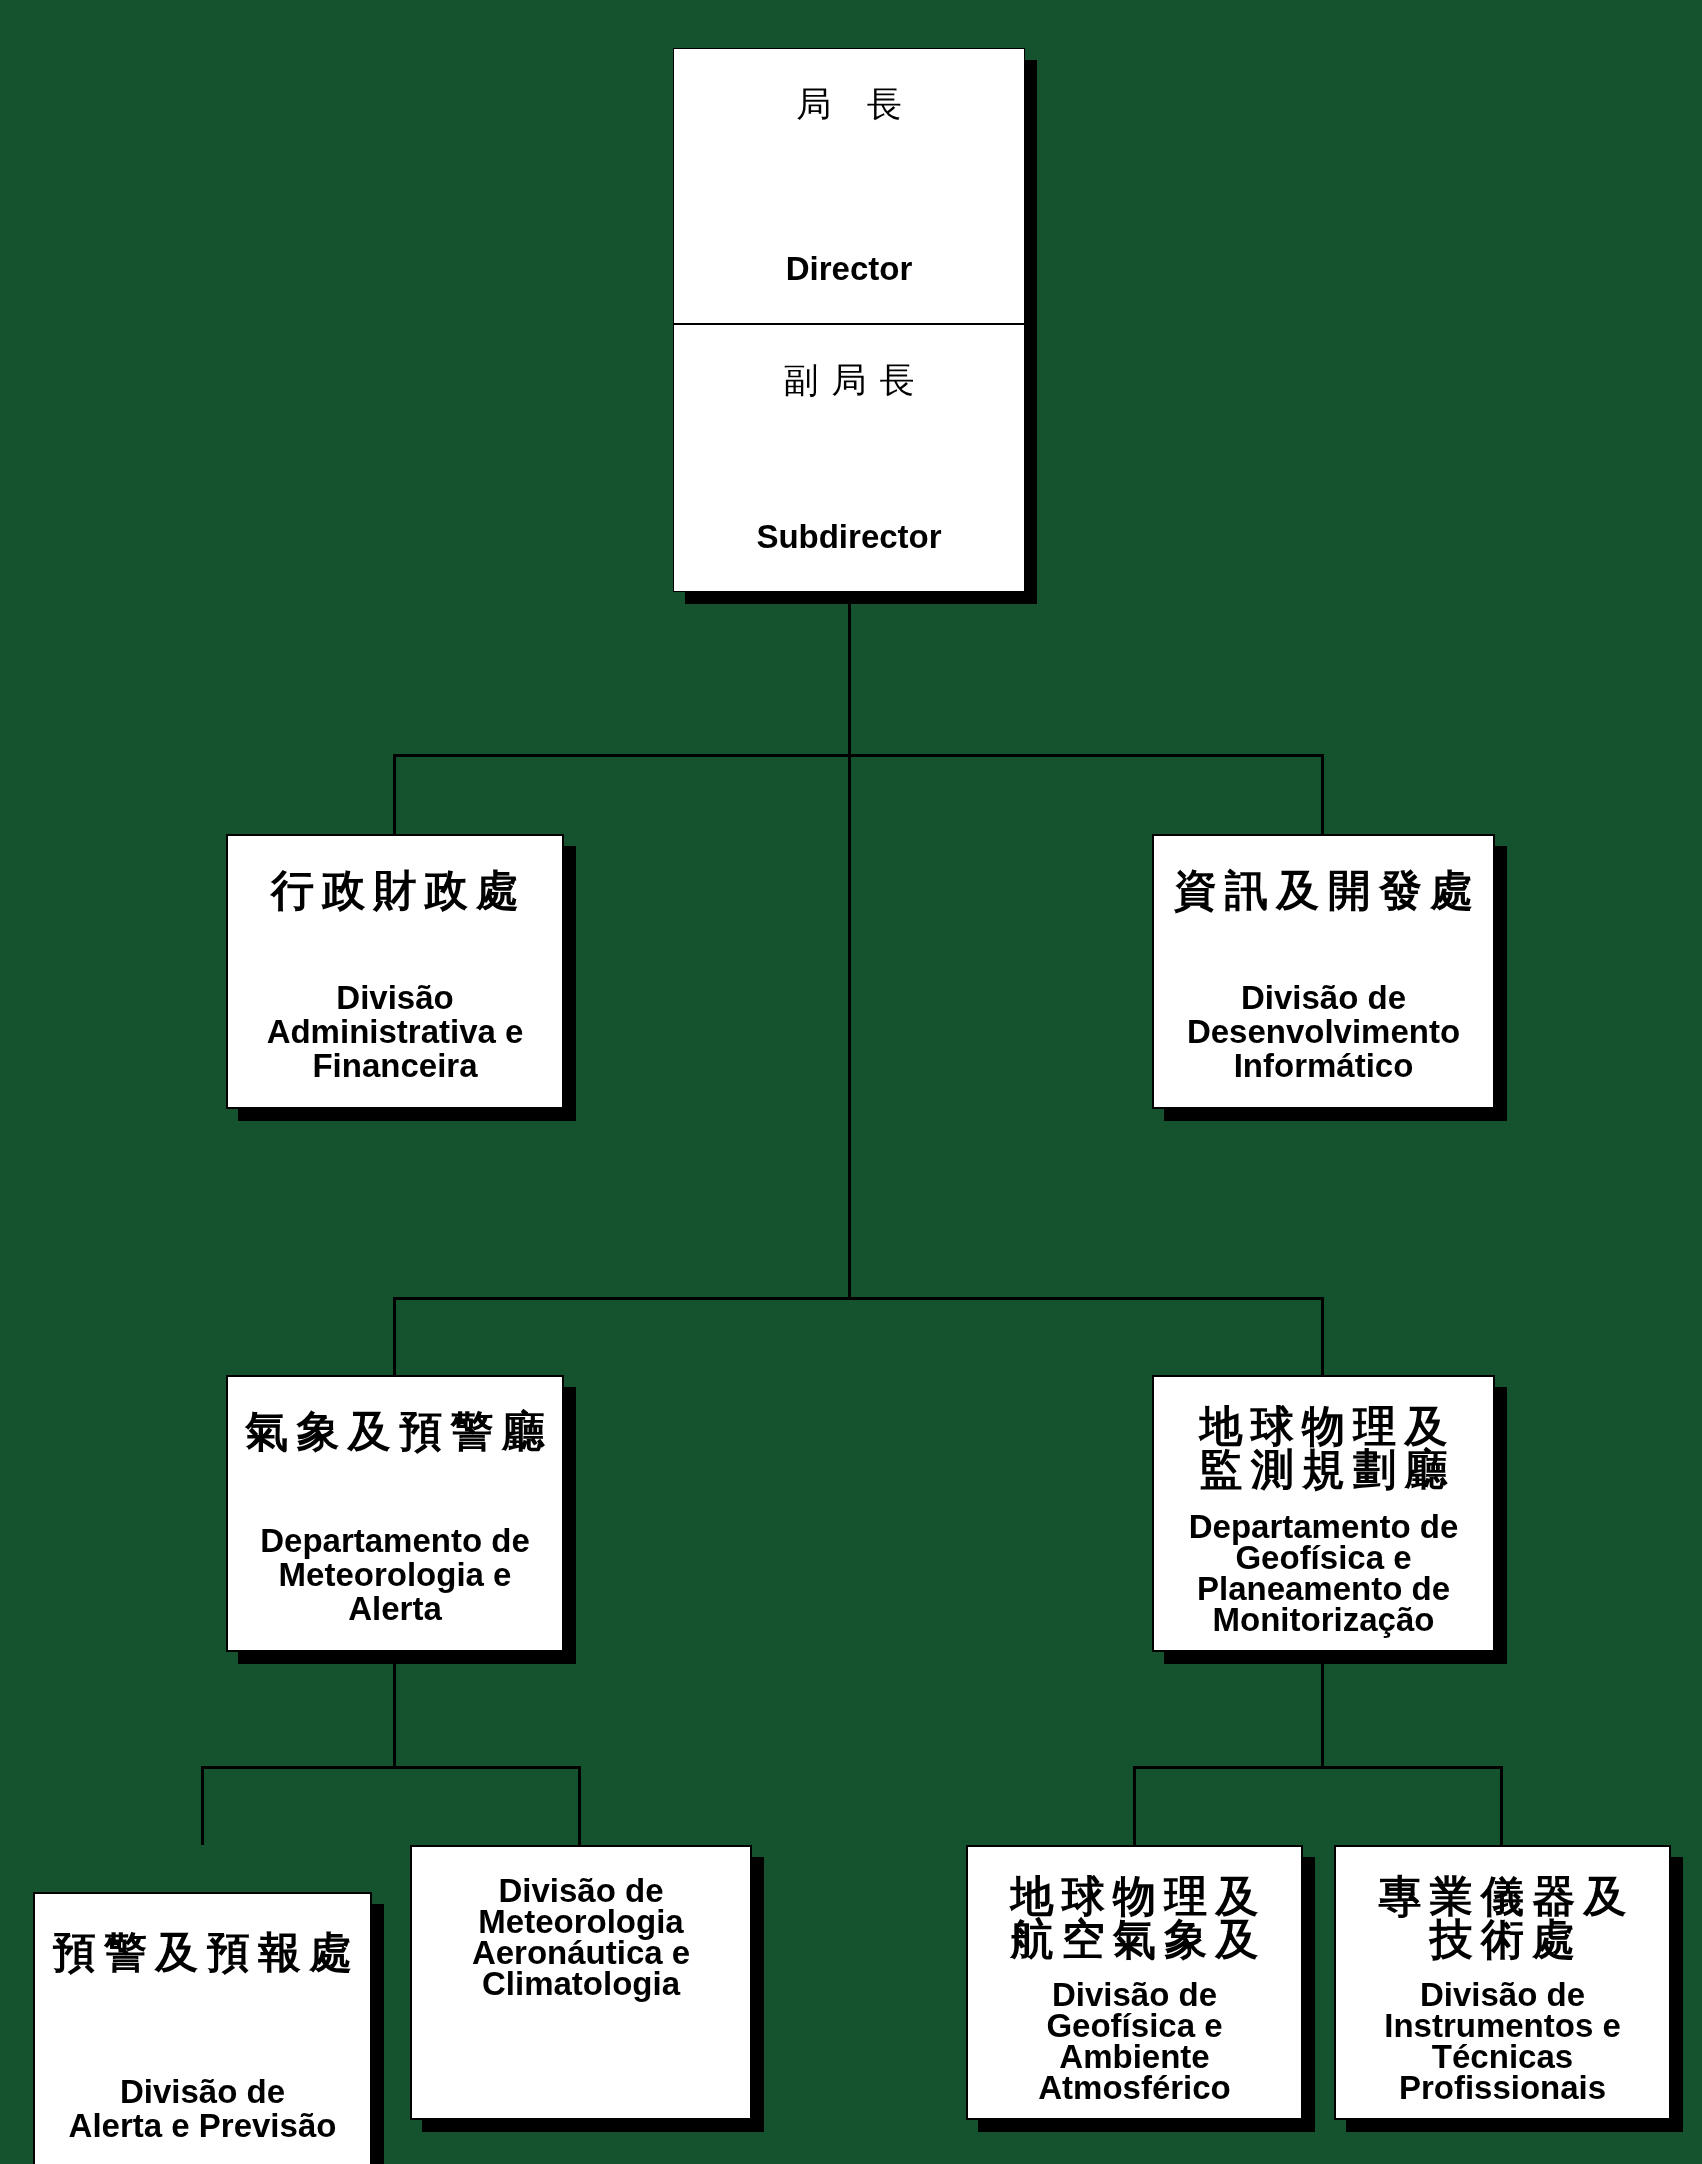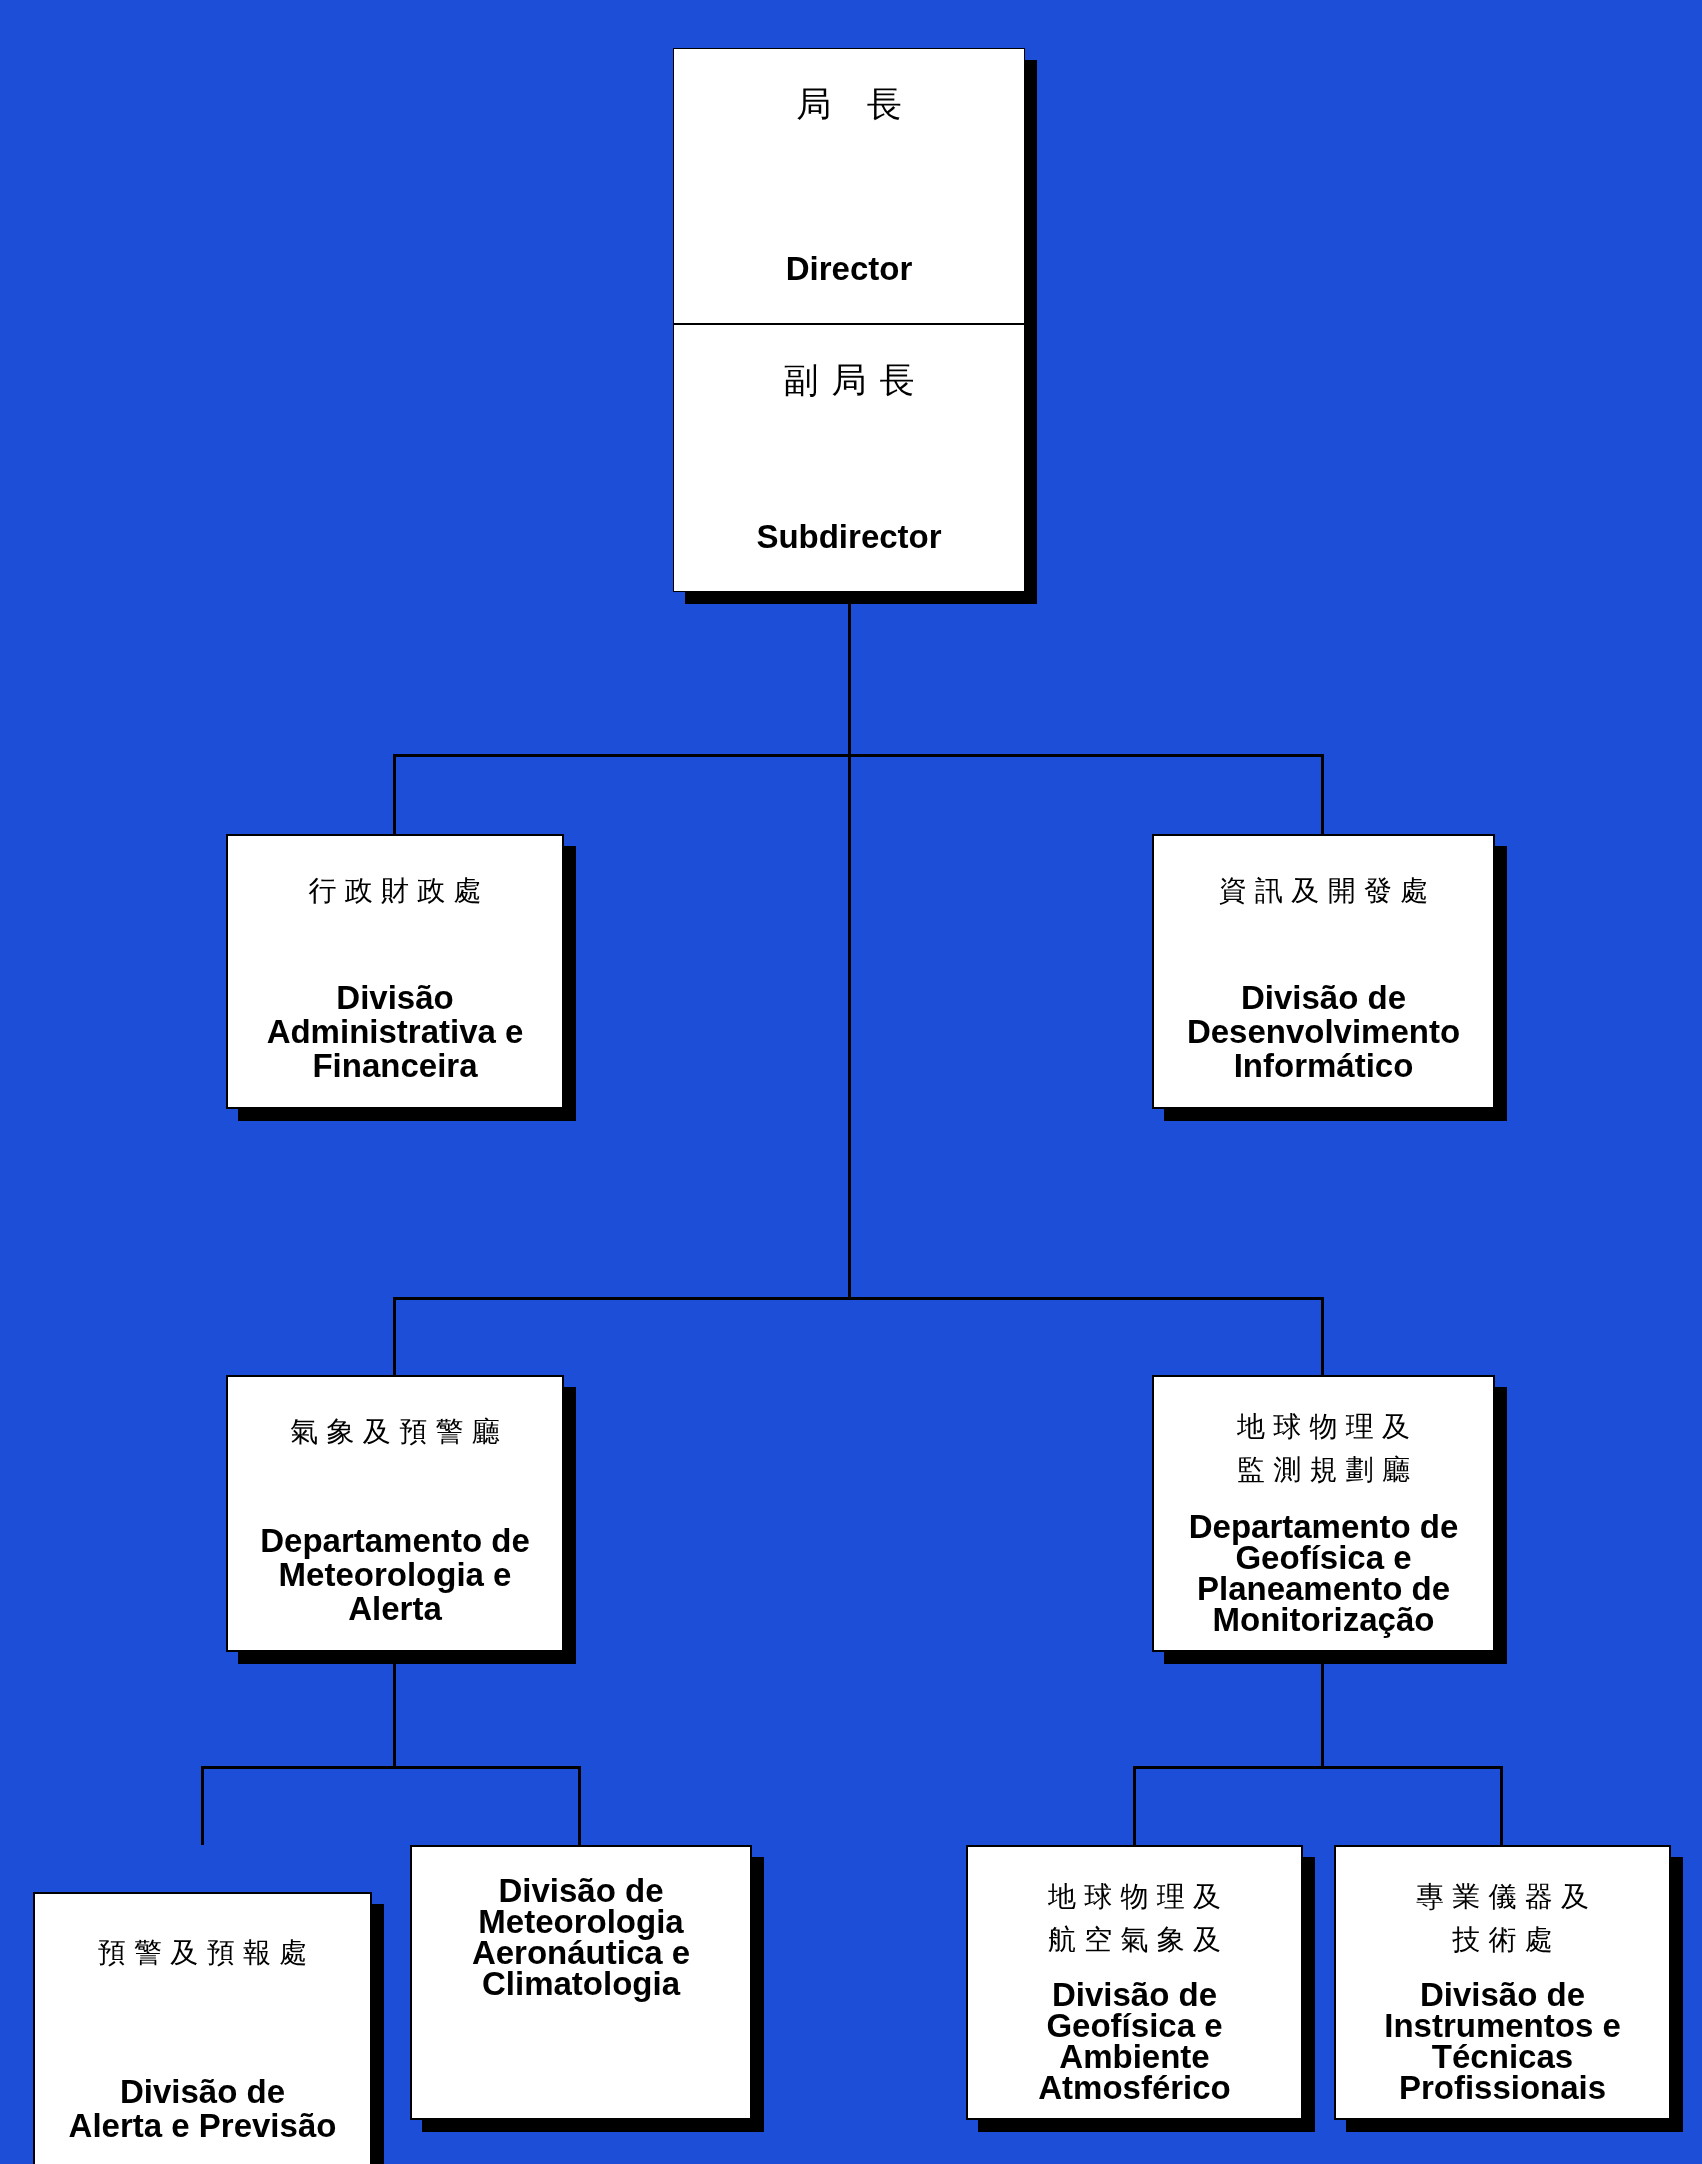--- a/index.html
+++ b/index.html
@@ -4,21 +4,21 @@
 <style>
   html, body {
     margin: 0;
     padding: 0;
     background: #ffffff;
   }
   #canvas {
     position: relative;
     width: 1703px;
     height: 2164px;
-    background: #1d4ed8;
+    background: #14532d;
     font-family: "Liberation Sans", sans-serif;
     color: #000000;
     overflow: hidden;
   }
   .line {
     position: absolute;
     background: #000000;
   }
   .node {
     position: absolute;
@@ -48,26 +48,26 @@
   }
   .compartment.c1 { height: 274px; }
   .compartment.c2 { height: 266px; gap: 14px; }
   .divider {
     width: 100%;
     height: 1.8px;
     background: #000000;
     flex: 0 0 1.8px;
   }
   .zh {
-    font-size: 28px;
+    font-size: 43px;
     line-height: 43px;
     letter-spacing: 8.3px;
     margin-right: -8.3px;
     white-space: nowrap;
-    font-weight: normal;
+    font-weight: bold;
   }
   .zh-top {
     font-size: 35px;
     line-height: 44px;
     letter-spacing: 13px;
     margin-right: -13px;
     white-space: nowrap;
   }
   .pt {
     font-weight: bold;

